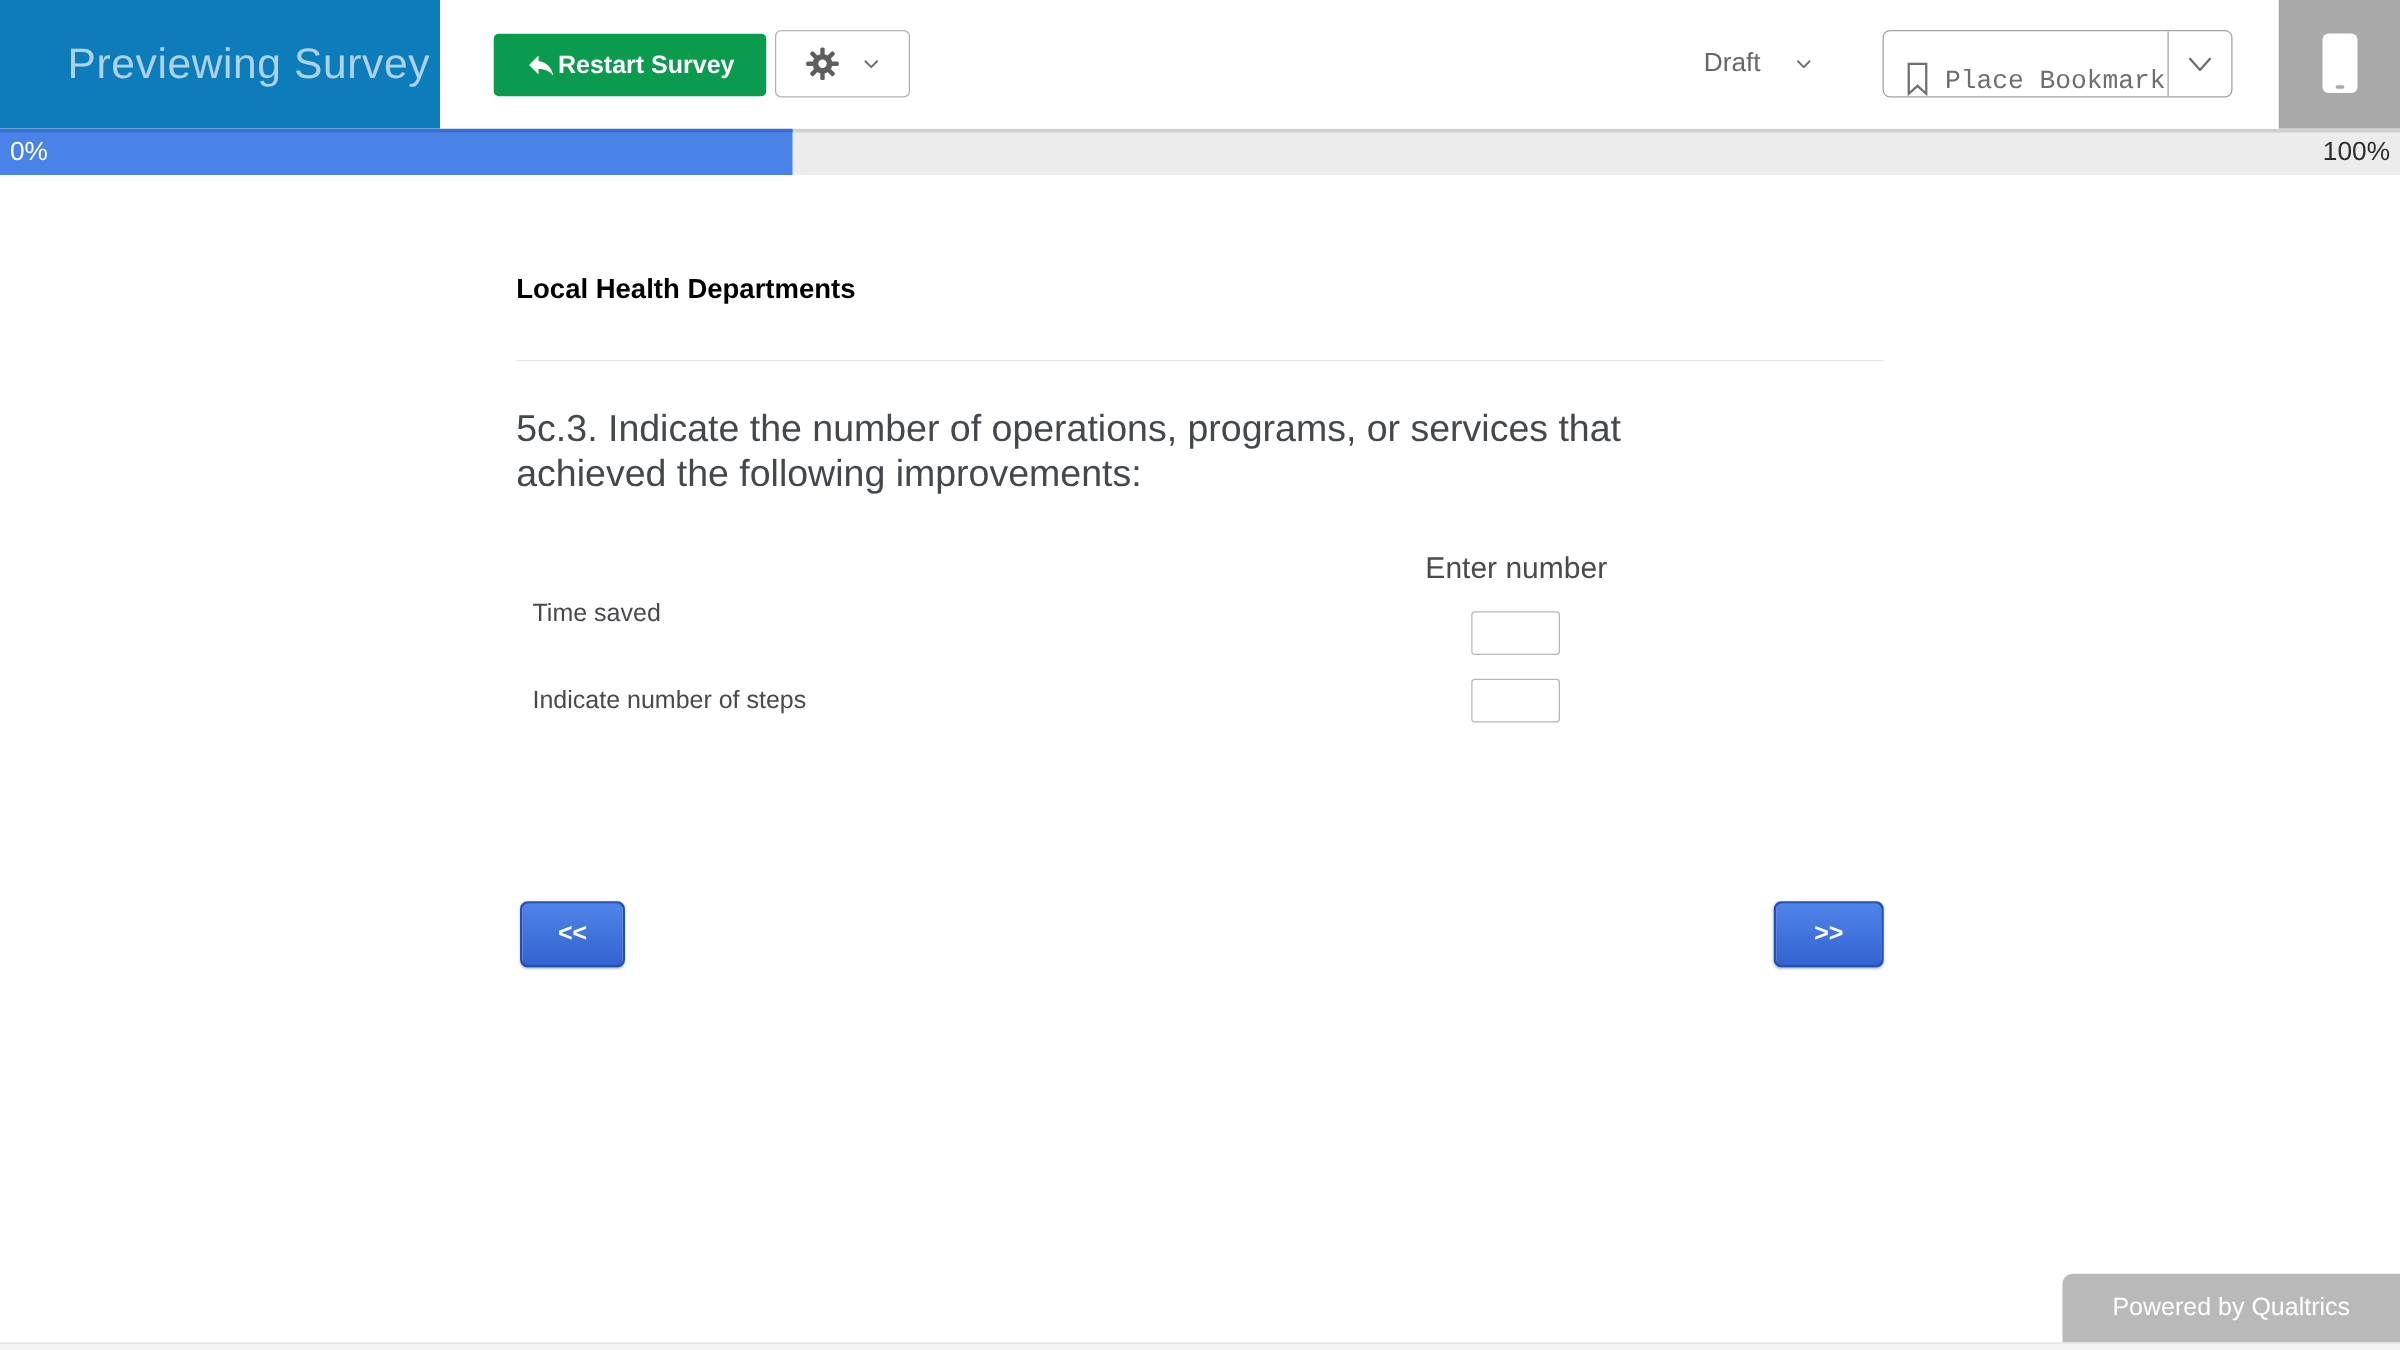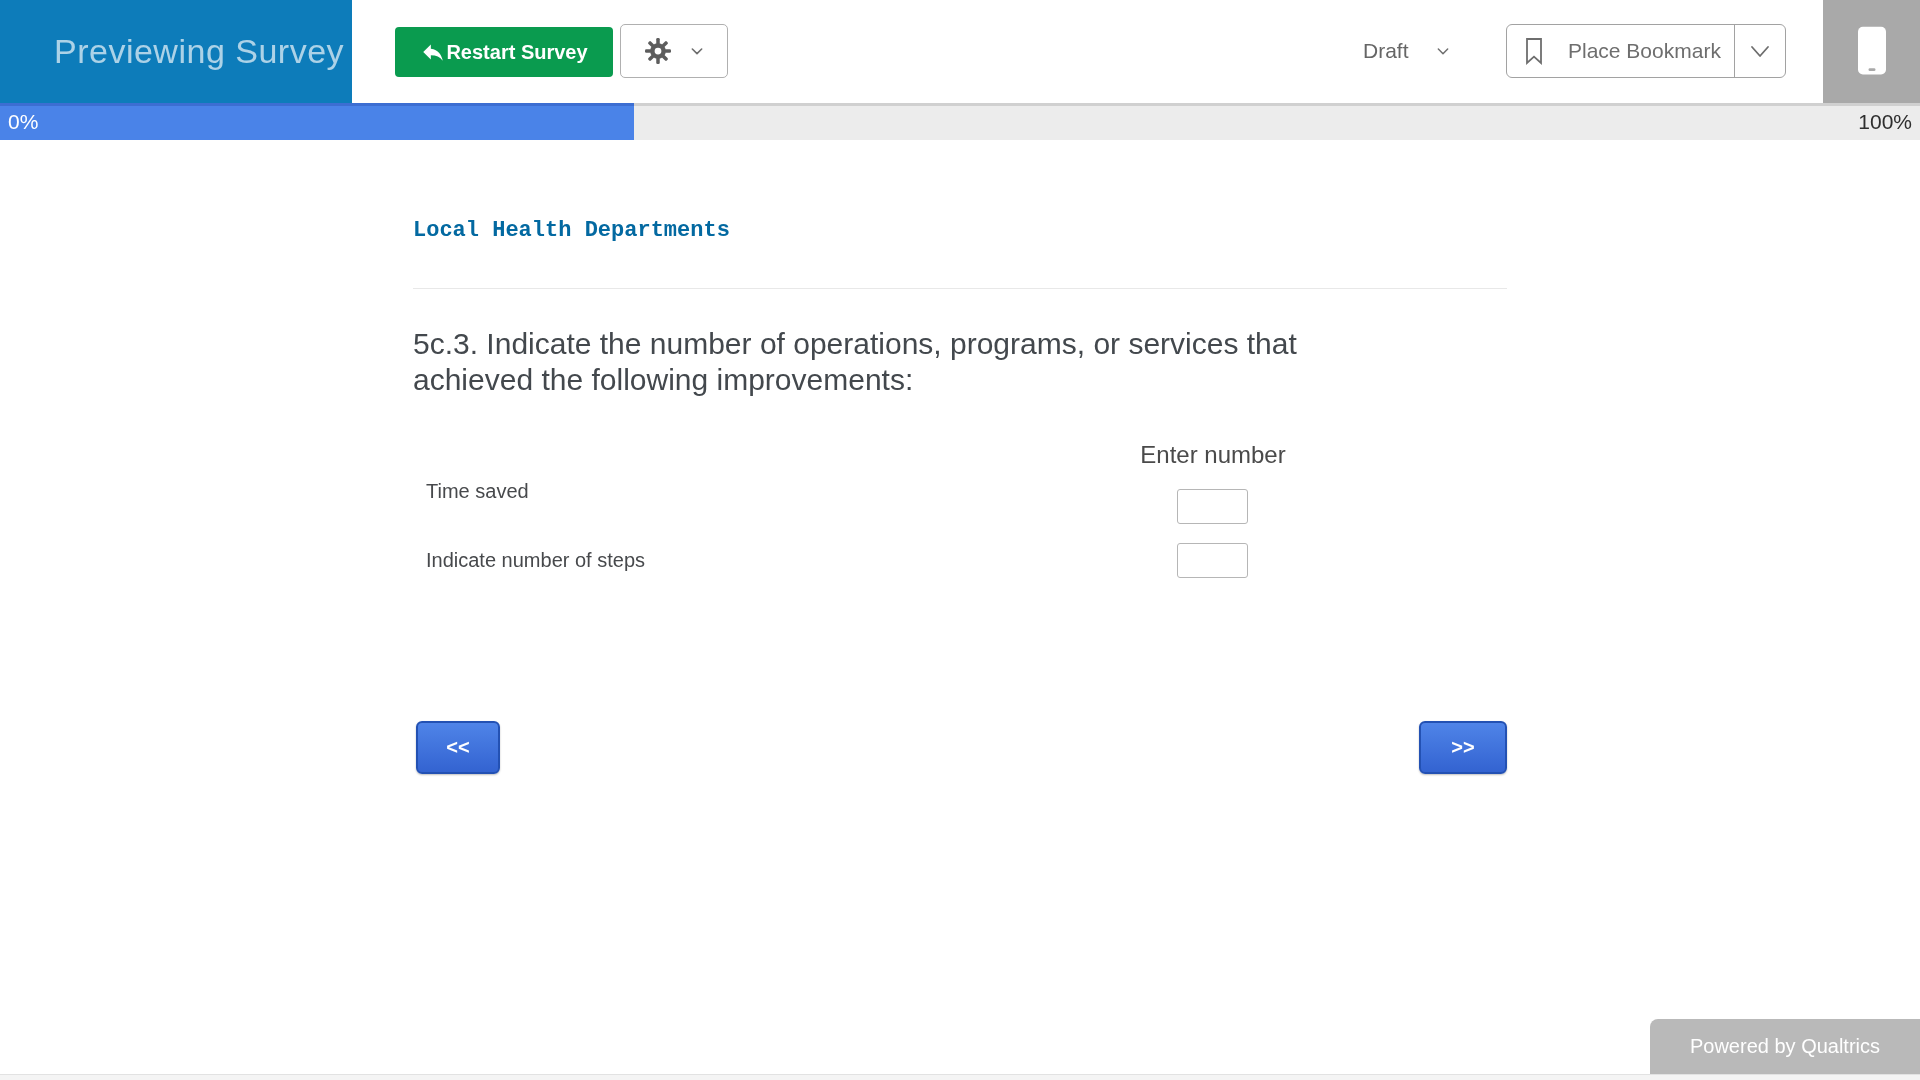--- a/index.html
+++ b/index.html
@@ -36,22 +36,23 @@
     position: absolute; left: 1363px; top: 24px; height: 54px; width: 88px;
     display: flex; align-items: center; justify-content: space-between; cursor: pointer;
   }
   .draft-ctl .label { font-size: 21px; color: #666666; }
   .bookmark-btn {
     position: absolute; left: 1506px; top: 24px; width: 280px; height: 54px;
     background: #ffffff; border: 1.5px solid #a2a2a2; border-radius: 6px;
     display: flex; align-items: stretch; overflow: hidden;
   }
   .bookmark-main {
-    flex: 1; display: flex; align-items: center; gap: 22px; padding-left: 15px; cursor: pointer;
+    flex: 1; display: flex; align-items: flex-end; gap: 10px; padding-left: 15px; cursor: pointer;
     border-right: 1.5px solid #a2a2a2;
+    font-family: Liberation Mono, monospace;
   }
   .bookmark-main .label { font-size: 21px; color: #6e6e6e; white-space: nowrap; }
   .bookmark-caret {
     width: 50px; display: flex; align-items: center; justify-content: center; cursor: pointer;
   }
   .device-panel {
     position: absolute; left: 1823px; top: 0; width: 97px; height: 103px;
     background: #a9a9a9; display: flex; align-items: center; justify-content: center; cursor: pointer;
   }
 
@@ -66,21 +67,21 @@
     display: flex; align-items: center;
   }
   .progress-fill .pct { color: #ffffff; font-size: 21px; padding-left: 8px; }
   .progress-max {
     position: absolute; right: 8px; top: 0; height: 37px; display: flex; align-items: center;
     color: #2e2e2e; font-size: 21px;
   }
 
   
   .content { position: absolute; left: 413px; top: 0; width: 1094px; height: 1080px; }
-  .block-title { position: absolute; left: 0; top: 218px; font-size: 22px; font-weight: bold; color: #0369a1; font-family: Liberation Mono, monospace; }
+  .block-title { position: absolute; left: 0; top: 218px; font-size: 22px; font-weight: bold; color: #000000; }
   .title-divider { position: absolute; left: 0; top: 288px; width: 1094px; height: 1px; background: #e8e8e8; }
   .question-text {
     position: absolute; left: 0; top: 326px; width: 1000px;
     font-size: 30px; color: #43484d; line-height: 36px;
   }
   .col-header {
     position: absolute; left: 650px; top: 441px; width: 300px;
     text-align: center; font-size: 24px; color: #4a4a4a;
   }
   .matrix-row-label { position: absolute; left: 13px; font-size: 20px; color: #47494c; }

